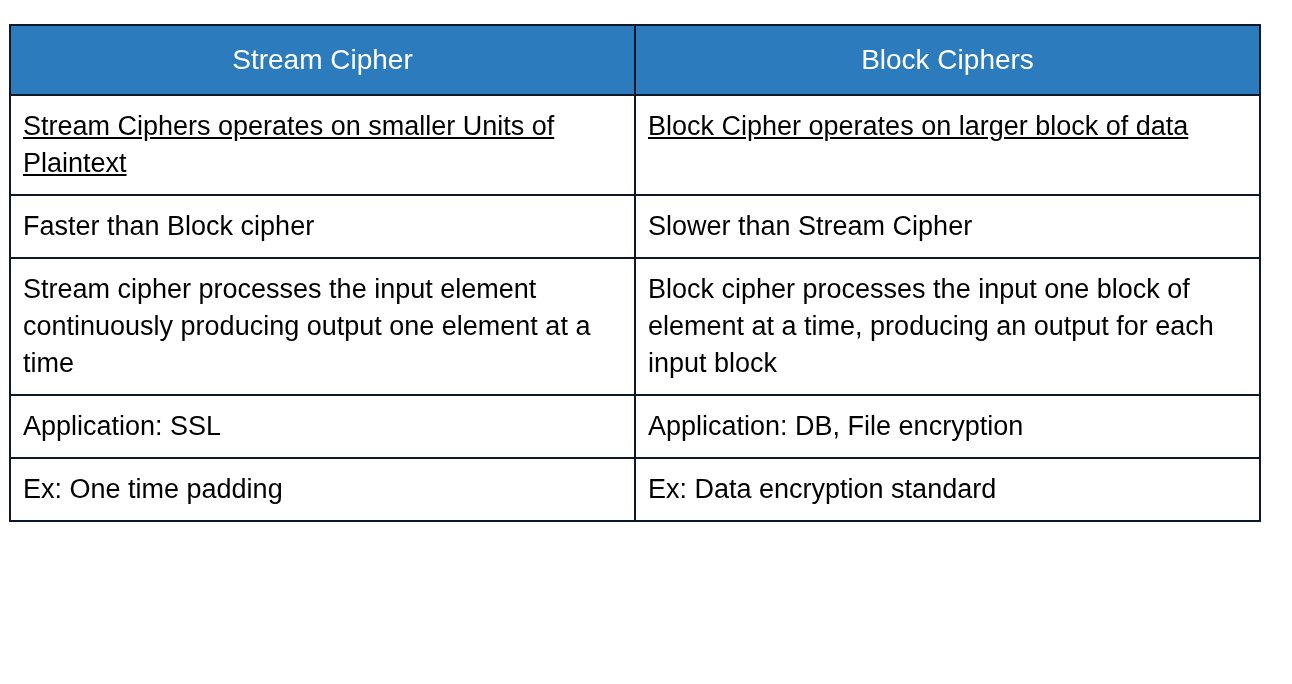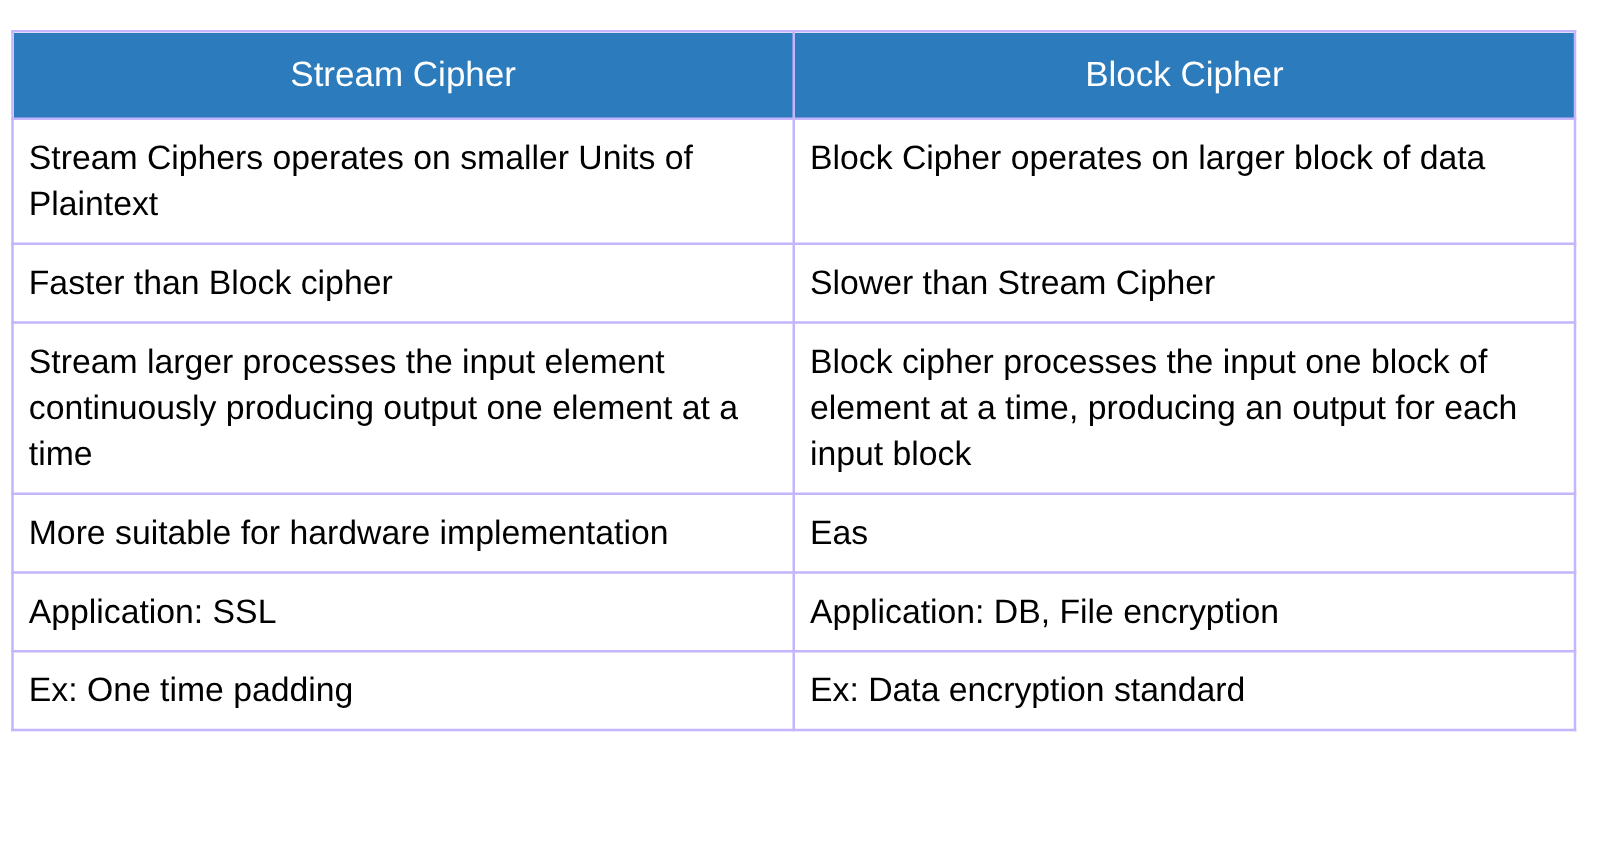--- a/index.html
+++ b/index.html
@@ -25,21 +25,21 @@
     top: 24px;
     width: 1250px;
     border-collapse: collapse;
     table-layout: fixed;
   }
   .compare-table col.col-left  { width: 625px; }
   .compare-table col.col-right { width: 625px; }
 
   .compare-table th,
   .compare-table td {
-    border: 2px solid #c4b5fd;
+    border: 2px solid #0f172a;
     vertical-align: top;
     box-sizing: border-box;
   }
 
   .compare-table thead th {
     background: #2b7bbd;
     color: #ffffff;
     font-size: 28px;
     font-weight: normal;
     text-align: center;
@@ -54,61 +54,57 @@
     background: #ffffff;
     color: #000000;
     font-size: 27px;
     font-weight: normal;
     line-height: 37px;
     text-align: left;
     padding: 12px 10px 12px 12px;
   }
 
   .row-h1 td { height: 56px; margin-top: 40px; }
-  .row-h2 td { height: 100px; }
+  .row-h2 td { height: 100px; text-decoration: underline; }
   .row-h3 td { height: 133px; }
 </style>
 </head>
 <body>
 
 <div class="page">
 
   <table class="compare-table">
     <colgroup>
       <col class="col-left">
       <col class="col-right">
     </colgroup>
     <thead>
       <tr>
         <th>Stream Cipher</th>
-        <th>Block Cipher</th>
+        <th>Block Ciphers</th>
       </tr>
     </thead>
     <tbody>
 
       <tr class="row-h2">
         <td>Stream Ciphers operates on smaller Units of Plaintext</td>
         <td>Block Cipher operates on larger block of data</td>
       </tr>
 
       <tr class="row-h1">
         <td>Faster than Block cipher</td>
         <td>Slower than Stream Cipher</td>
       </tr>
 
       <tr class="row-h3">
-        <td>Stream larger processes the input element continuously producing output one element at a time</td>
+        <td>Stream cipher processes the input element continuously producing output one element at a time</td>
         <td>Block cipher processes the input one block of element at a time, producing an output for each input block</td>
       </tr>
 
 
-      <tr class="row-h1">
-        <td>More suitable for hardware implementation</td>
-        <td>Eas</td>
-      </tr>
 
       <tr class="row-h1">
         <td>Application: SSL</td>
         <td>Application: DB, File encryption</td>
       </tr>
 
       <tr class="row-h1">
         <td>Ex: One time padding</td>
         <td>Ex: Data encryption standard</td>
       </tr>

